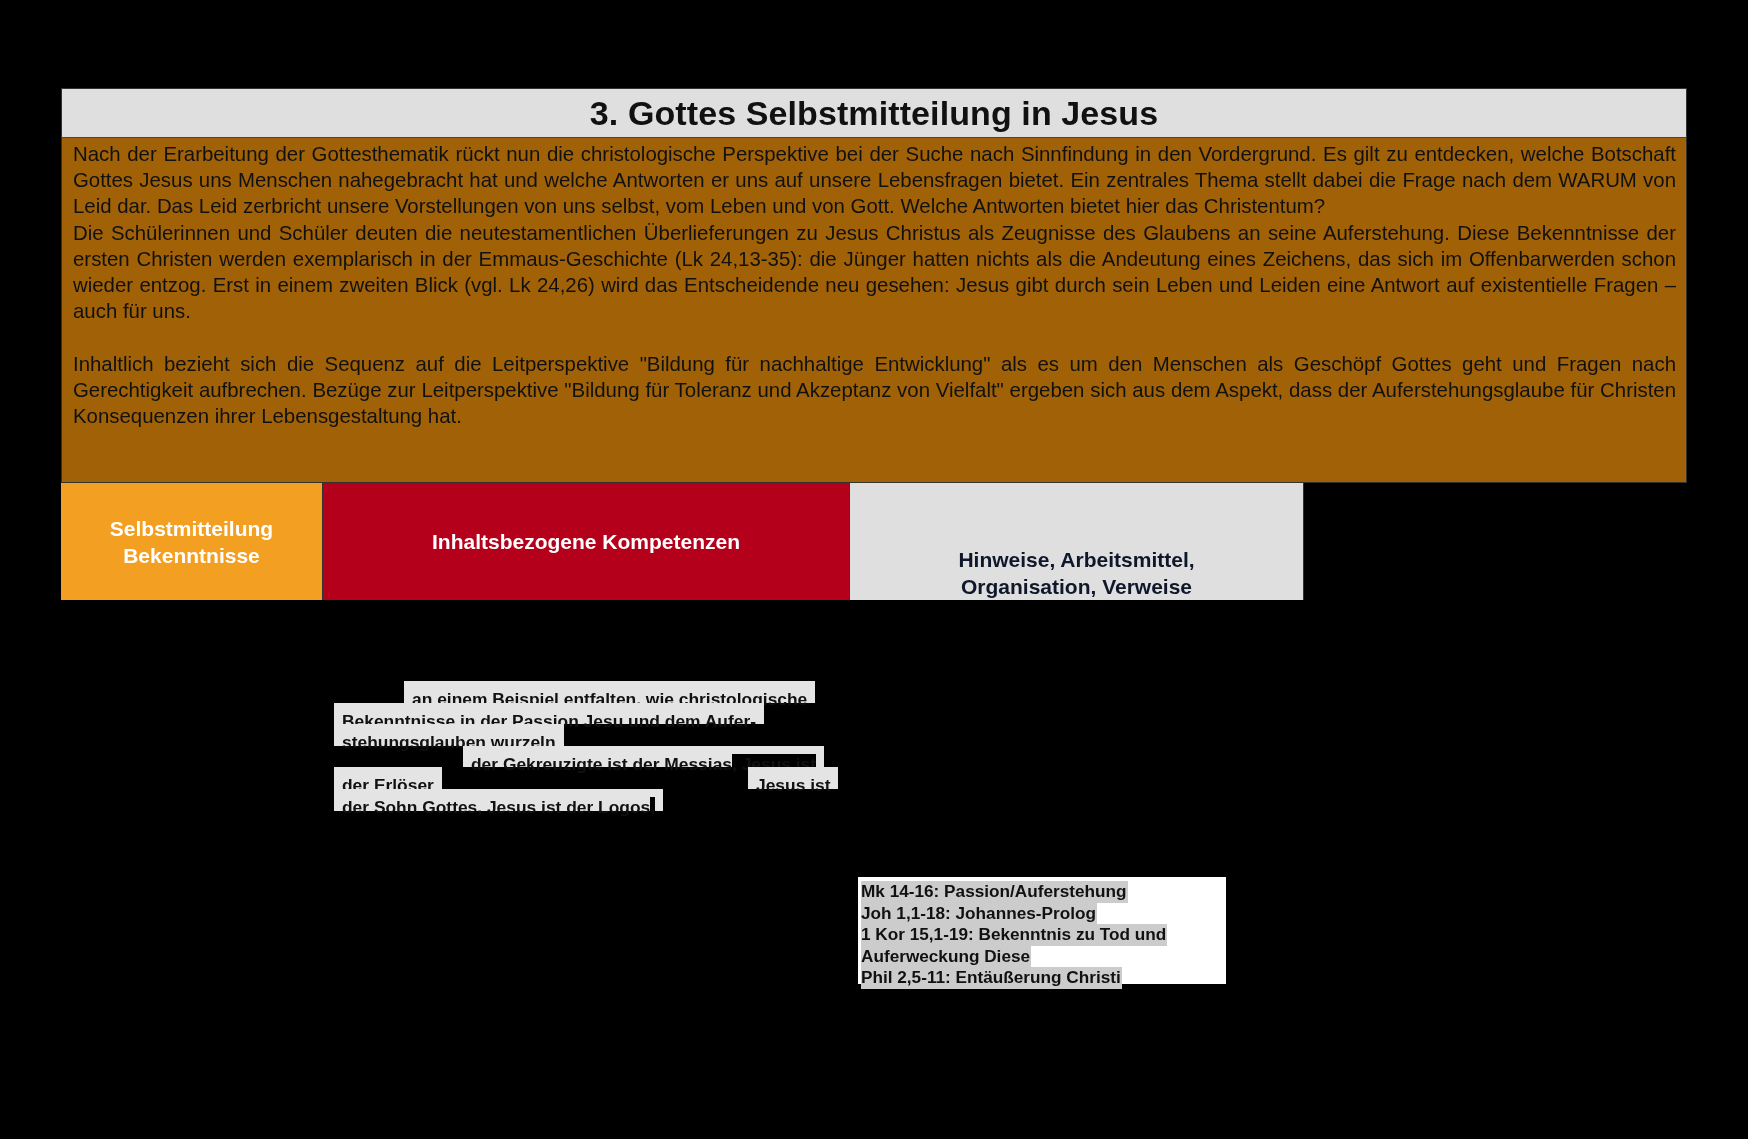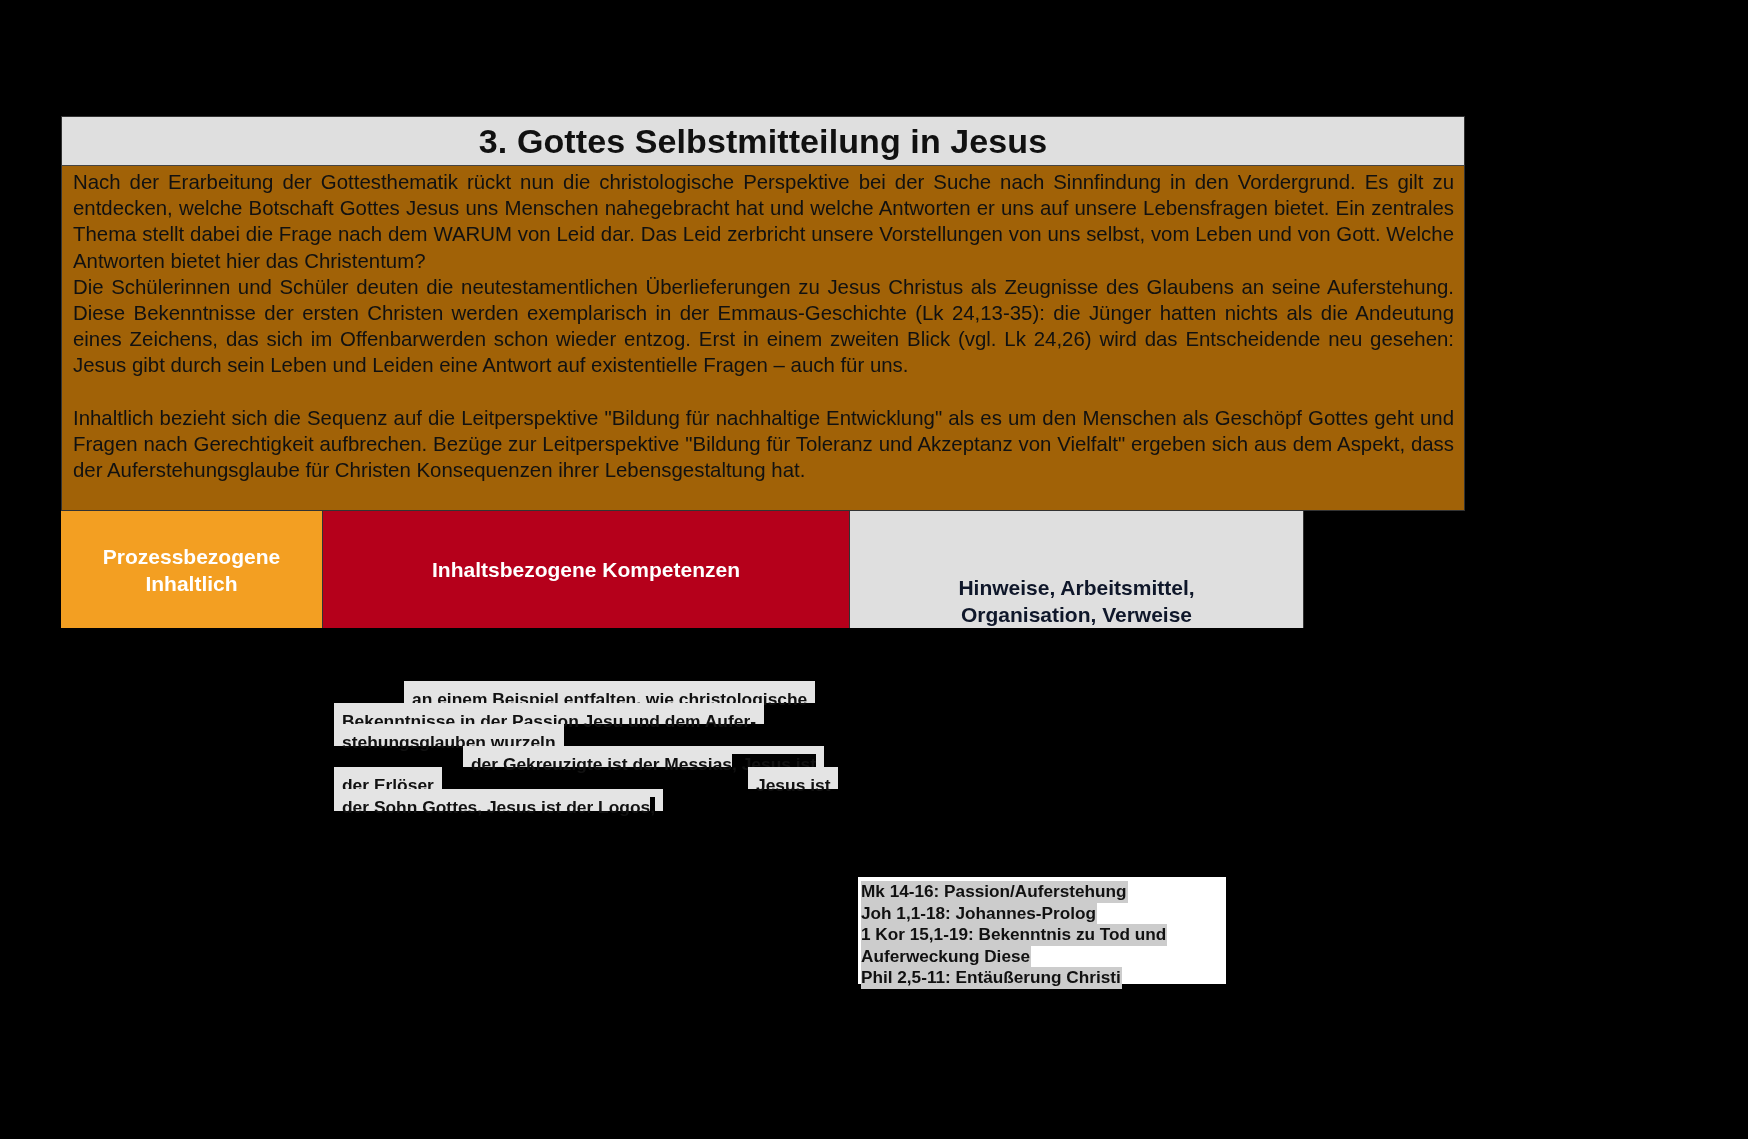--- a/index.html
+++ b/index.html
@@ -3,21 +3,21 @@
   <meta charset="utf-8">
   <style>
     html, body { margin: 0; padding: 0; }
     body {
       width: 1748px; height: 1139px;
       background: #000000;
       position: relative; overflow: hidden;
       font-family: "Liberation Sans", sans-serif;
     }
     .sheet {
-      position: absolute; left: 61px; top: 116px; width: 1404px;
+      position: absolute; left: 61px; top: 88px; width: 1626px;
     }
     .title-bar {
       height: 50px; background: #dfdfdf;
       border: 1px solid #333; border-bottom: 1px solid #444;
       display: flex; align-items: center; justify-content: center;
       box-sizing: border-box;
     }
     .title-bar h1 {
       margin: 0; font-size: 34px; font-weight: bold; color: #111;
       letter-spacing: 0.1px;
@@ -74,22 +74,22 @@
 
   <div class="intro">
     <p>Nach der Erarbeitung der Gottesthematik rückt nun die christologische Perspektive bei der Suche nach Sinnfindung in den Vordergrund. Es gilt zu entdecken, welche Botschaft Gottes Jesus uns Menschen nahegebracht hat und welche Antworten er uns auf unsere Lebensfragen bietet. Ein zentrales Thema stellt dabei die Frage nach dem WARUM von Leid dar. Das Leid zerbricht unsere Vorstellungen von uns selbst, vom Leben und von Gott. Welche Antworten bietet hier das Christentum?</p>
     <p>Die Schülerinnen und Schüler deuten die neutestamentlichen Überlieferungen zu Jesus Christus als Zeugnisse des Glaubens an seine Auferstehung. Diese Bekenntnisse der ersten Christen werden exemplarisch in der Emmaus-Geschichte (Lk 24,13-35): die Jünger hatten nichts als die Andeutung eines Zeichens, das sich im Offenbarwerden schon wieder entzog. Erst in einem zweiten Blick (vgl. Lk 24,26) wird das Entscheidende neu gesehen: Jesus gibt durch sein Leben und Leiden eine Antwort auf existentielle Fragen – auch für uns.</p>
     <p class="gap">Inhaltlich bezieht sich die Sequenz auf die Leitperspektive "Bildung für nachhaltige Entwicklung" als es um den Menschen als Geschöpf Gottes geht und Fragen nach Gerechtigkeit aufbrechen. Bezüge zur Leitperspektive "Bildung für Toleranz und Akzeptanz von Vielfalt" ergeben sich aus dem Aspekt, dass der Auferstehungsglaube für Christen Konsequenzen ihrer Lebensgestaltung hat.</p>
   </div>
 
   <div class="header-row">
     <div class="hcell c1">
       <div>
-        <div>Prozessbezogene</div>
-        <div>Inhaltlich</div>
+        <div>Selbstmitteilung</div>
+        <div>Bekenntnisse</div>
       </div>
     </div>
     <div class="hcell c2">
       <div>Inhaltsbezogene Kompetenzen</div>
     </div>
     <div class="hcell c4">
       <div>
         <div>Hinweise, Arbeitsmittel,</div>
         <div>Organisation, Verweise</div>
       </div>

